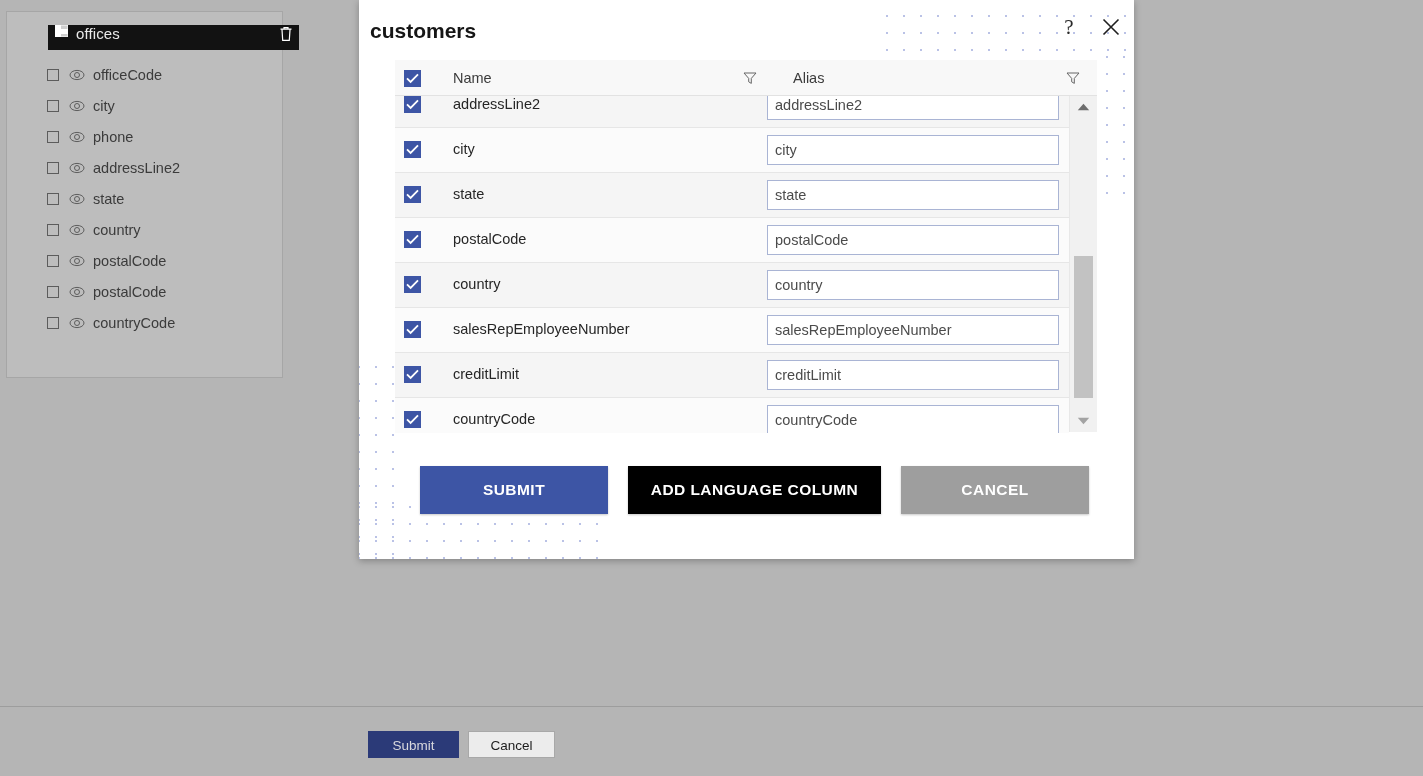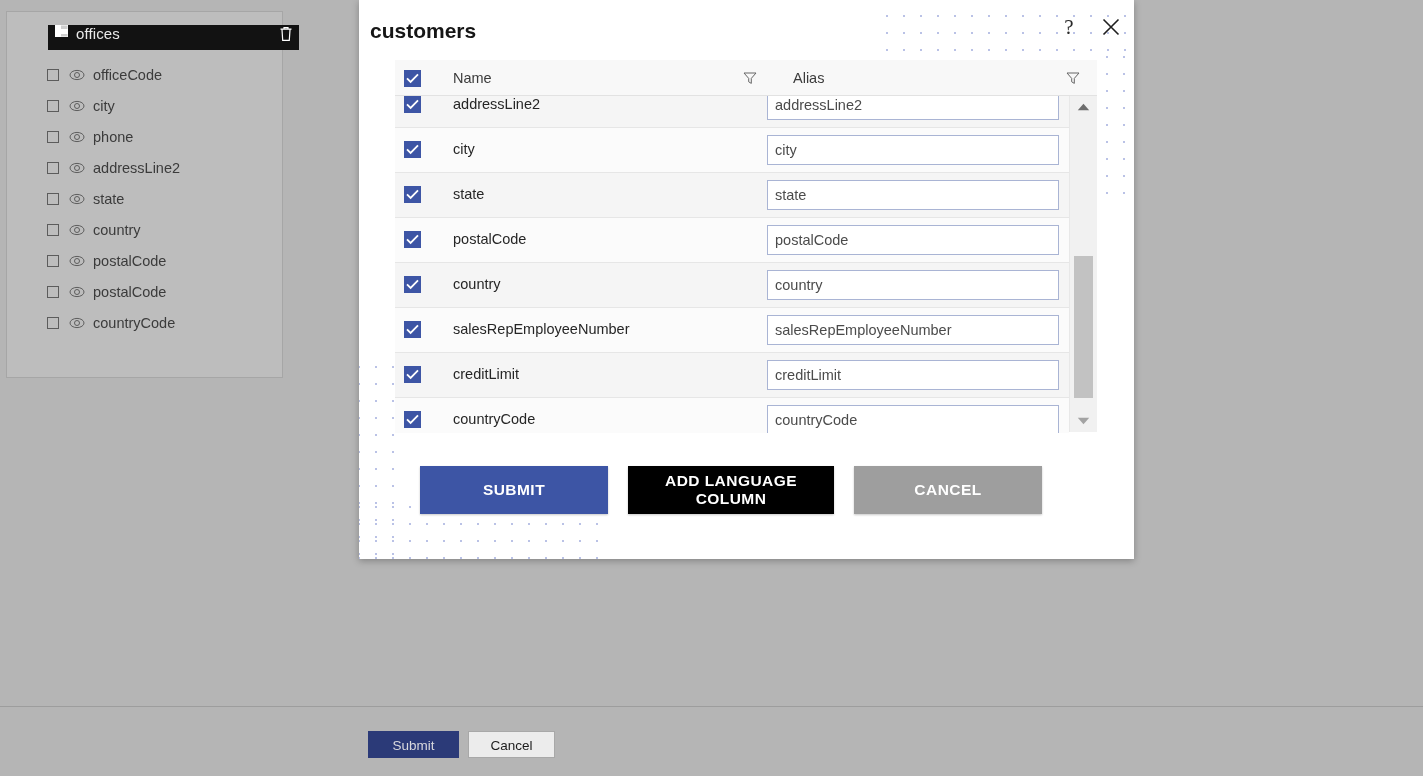--- a/index.html
+++ b/index.html
@@ -356,21 +356,21 @@
     font-size: 15.5px;
     font-weight: bold;
     letter-spacing: .45px;
     font-family: "Liberation Sans", sans-serif;
     cursor: pointer;
     color: #ffffff;
     text-align: center;
     box-shadow: 0 1px 2px rgba(0,0,0,.22);
   }
   #act-submit   { width: 188px; background: #3d55a5; }
-  #act-addlang  { width: 206px; background: #000000; }
+  #act-addlang  { width: 253px; background: #000000; }
   #act-cancel   { width: 188px; background: #9e9e9e; }
 </style>
 </head>
 <body>
 
 <div id="app">
 
   <div id="work-area">
 
     <div id="entity-panel">

